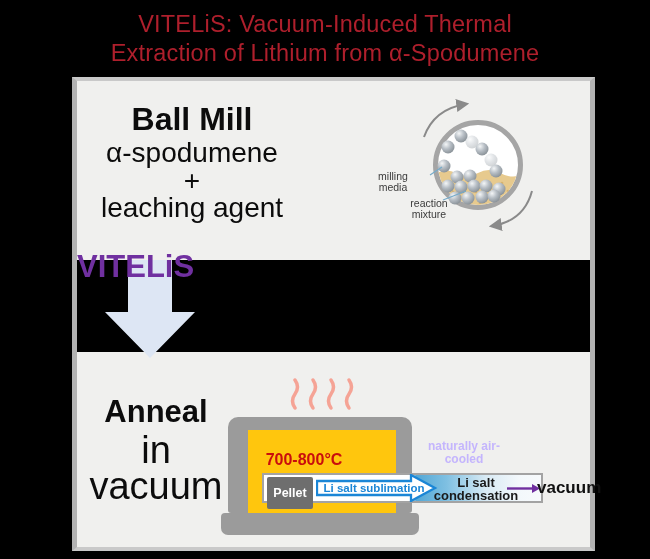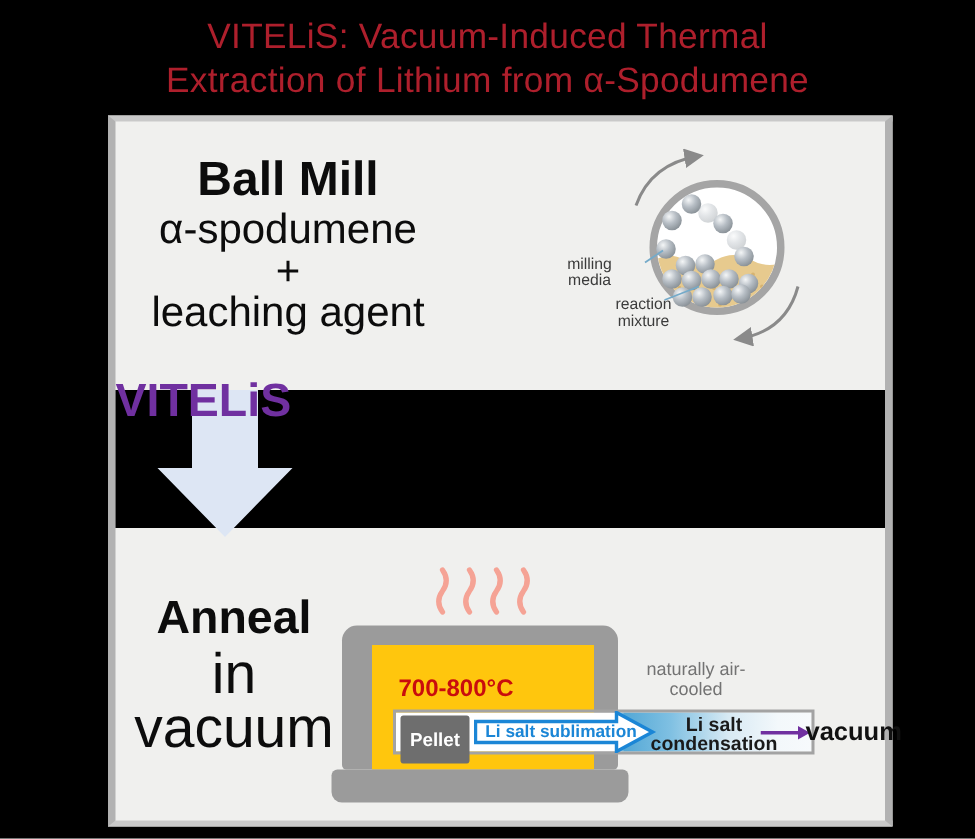--- a/index.html
+++ b/index.html
@@ -86,21 +86,21 @@
     display:flex; align-items:center; justify-content:center;
     color:#fff; font-size:12.5px; font-weight:bold;
   }
   .sublimation-text {
     left:318px; top:482px; width:112px; text-align:center;
     font-size:11.5px; font-weight:bold; white-space:nowrap;
     color:var(--sublimation-blue,#1b86d6);
   }
   .cooling-label {
     left:425px; top:440px; width:78px; text-align:center;
-    font-size:12px; font-weight:normal; line-height:12.5px; color:#737373;
+    font-size:12px; font-weight:bold; line-height:12.5px; color:#c4b5fd;
   }
   .condensation-label {
     left:431px; top:476px; width:90px; text-align:center;
     font-size:13px; font-weight:bold; line-height:13px; color:#1a1a1a;
   }
   .vacuum-label {
     left:537px; top:478px;
     font-size:17px; font-weight:bold; color:#111;
   }
 </style>

